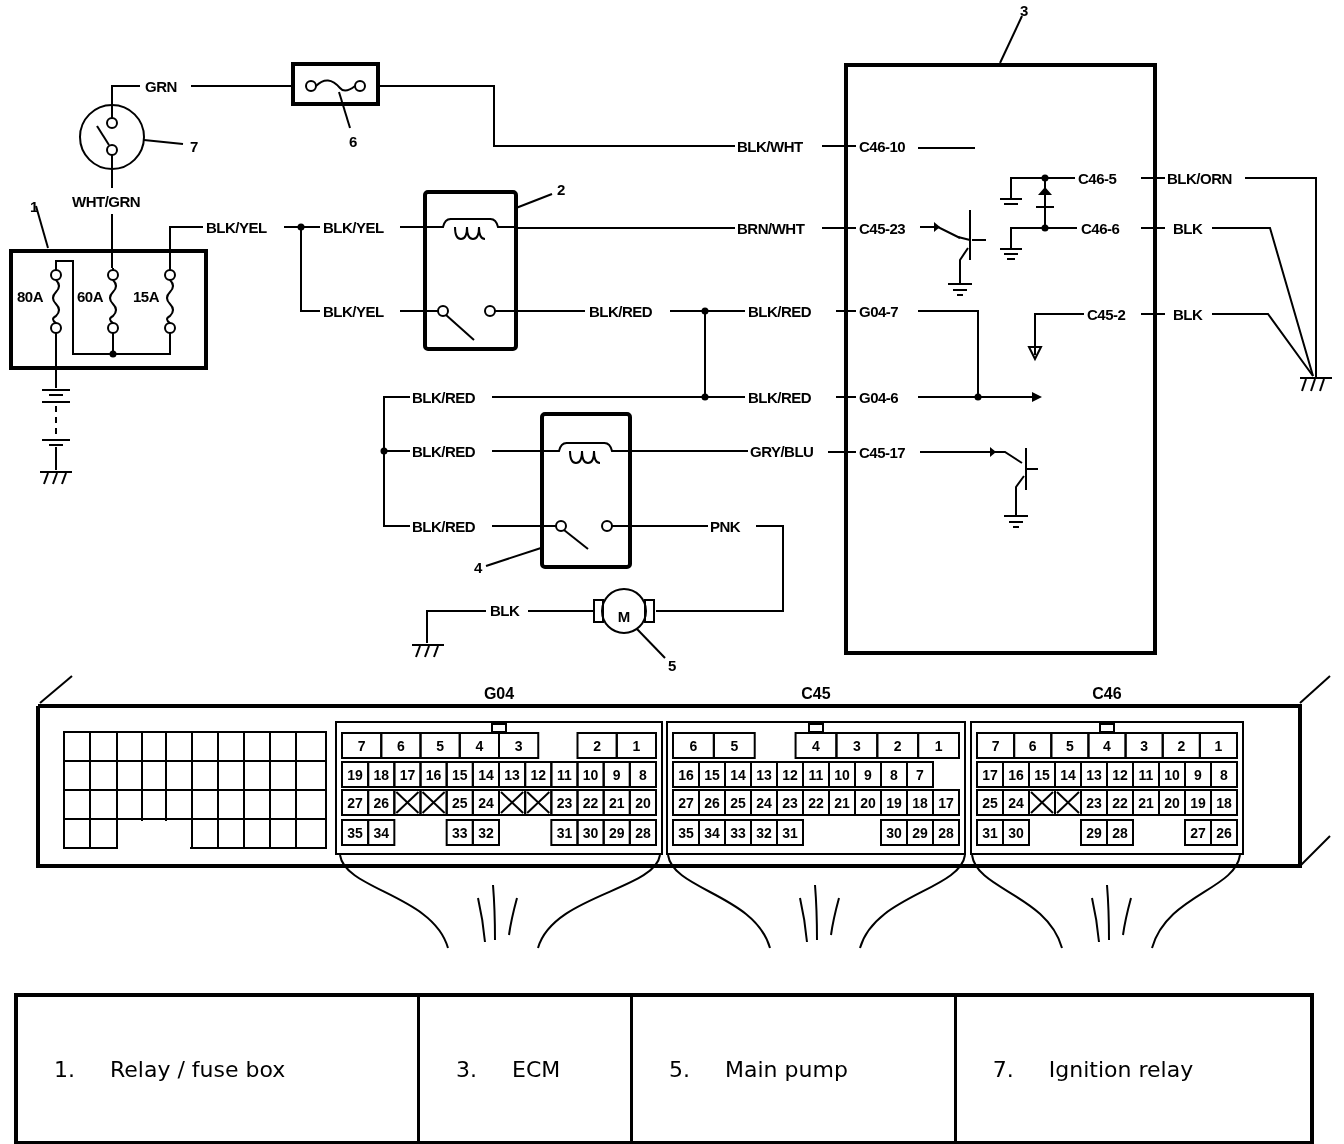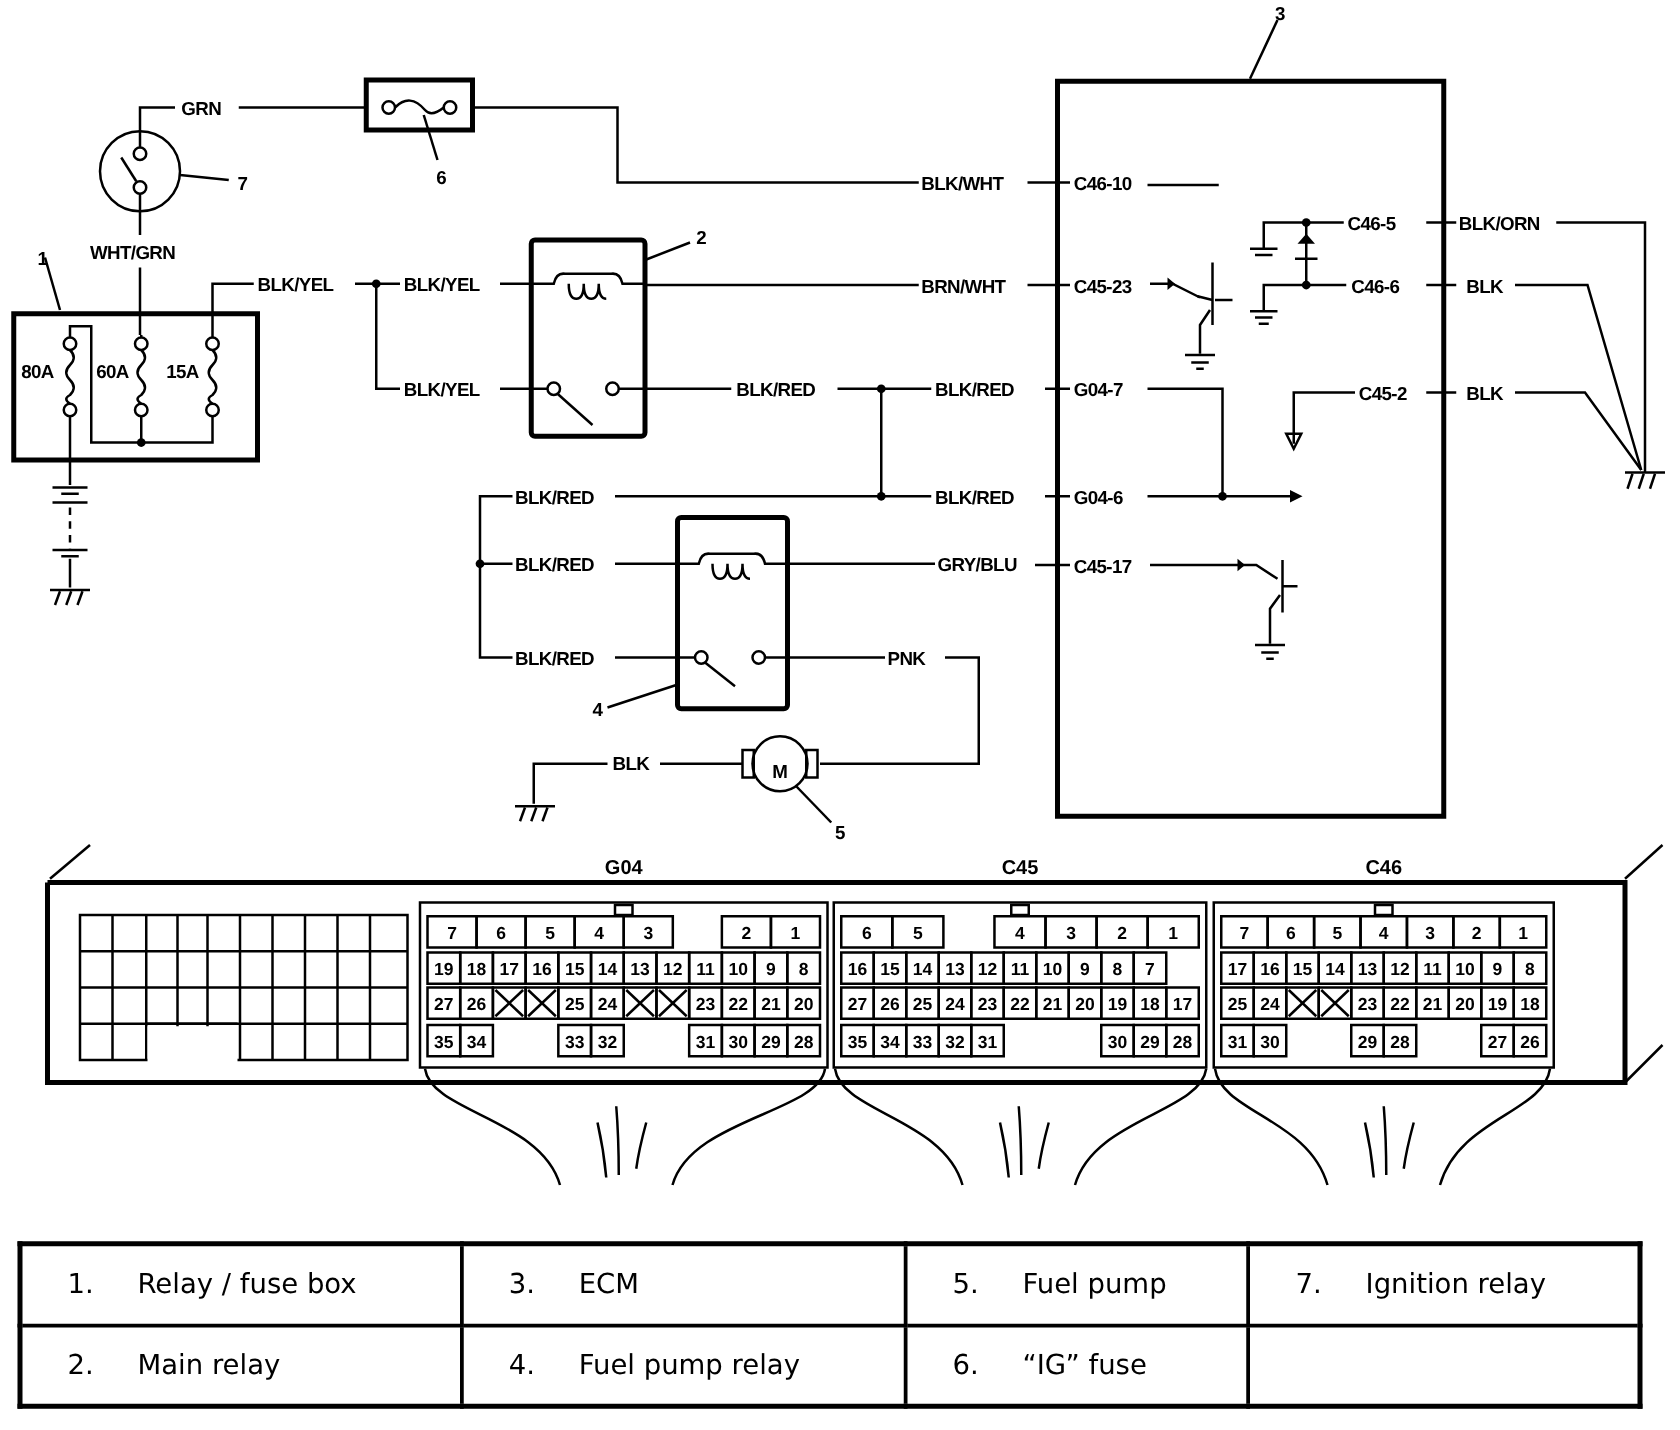--- a/index.html
+++ b/index.html
@@ -5,21 +5,21 @@
   html, body { margin:0; padding:0; background:#ffffff; }
   body { width:1344px; height:1144px; position:relative; overflow:hidden; font-family:"Liberation Sans", sans-serif; }
   #diagram { position:absolute; left:0; top:0; }
   .wl { font-family:"Liberation Sans", sans-serif; font-size:15px; font-weight:bold; fill:#000; letter-spacing:-0.5px; }
   .pn { font-family:"Liberation Sans", sans-serif; font-size:15px; font-weight:bold; fill:#000; }
   .pin { font-family:"Liberation Sans", sans-serif; font-size:14px; font-weight:bold; fill:#000; text-anchor:middle; }
   .cn { font-family:"Liberation Sans", sans-serif; font-size:16px; font-weight:bold; fill:#000; text-anchor:middle; }
   .ln { stroke:#000; stroke-width:2; fill:none; }
   .thk { stroke:#000; stroke-width:4; fill:none; }
   .dot { fill:#000; }
-  #legend { position:absolute; left:14px; top:993px; width:1300px; height:134px; border-collapse:collapse; border:4px solid #000; }
+  #legend { position:absolute; left:14px; top:993px; width:1300px; height:152px; border-collapse:collapse; border:4px solid #000; }
   #legend td { border:3px solid #000; height:60px; font-family:"DejaVu Sans", sans-serif; font-size:22px; color:#000; padding:0 0 0 36px; }
   #legend td .num { display:inline-block; width:56px; }
 </style>
 </head>
 <body>
 
 <svg id="diagram" width="1344" height="990" viewBox="0 0 1344 990" xmlns="http://www.w3.org/2000/svg">
 
   <g>
     <circle cx="112" cy="137" r="32" class="ln" stroke-width="2.5"></circle>
@@ -524,23 +524,17 @@
         <path d="M1131,898 Q1125,920 1123,935" class="ln"></path>
       </g>
   </g>
 </svg>
 
 <table id="legend">
   <tbody>
       <tr>
     <td><span class="num">1.</span><span>Relay / fuse box</span></td>
     <td><span class="num">3.</span><span>ECM</span></td>
-    <td><span class="num">5.</span><span>Fuel pump</span></td>
+    <td><span class="num">5.</span><span>Main pump</span></td>
     <td><span class="num">7.</span><span>Ignition relay</span></td>
-  </tr>
-  <tr>
-    <td><span class="num">2.</span><span>Main relay</span></td>
-    <td><span class="num">4.</span><span>Fuel pump relay</span></td>
-    <td><span class="num">6.</span><span>“IG” fuse</span></td>
-    <td><span class="num"></span><span></span></td>
   </tr>
 </tbody>
   </table>
 
 </body></html>

